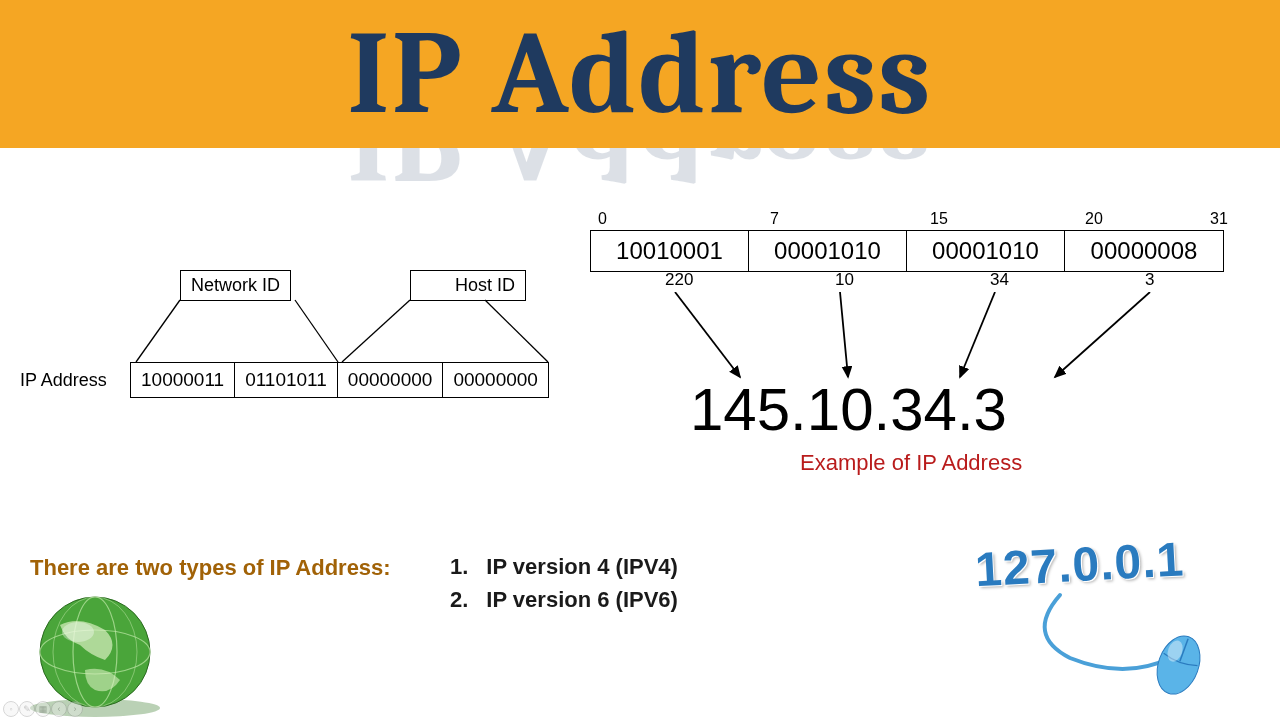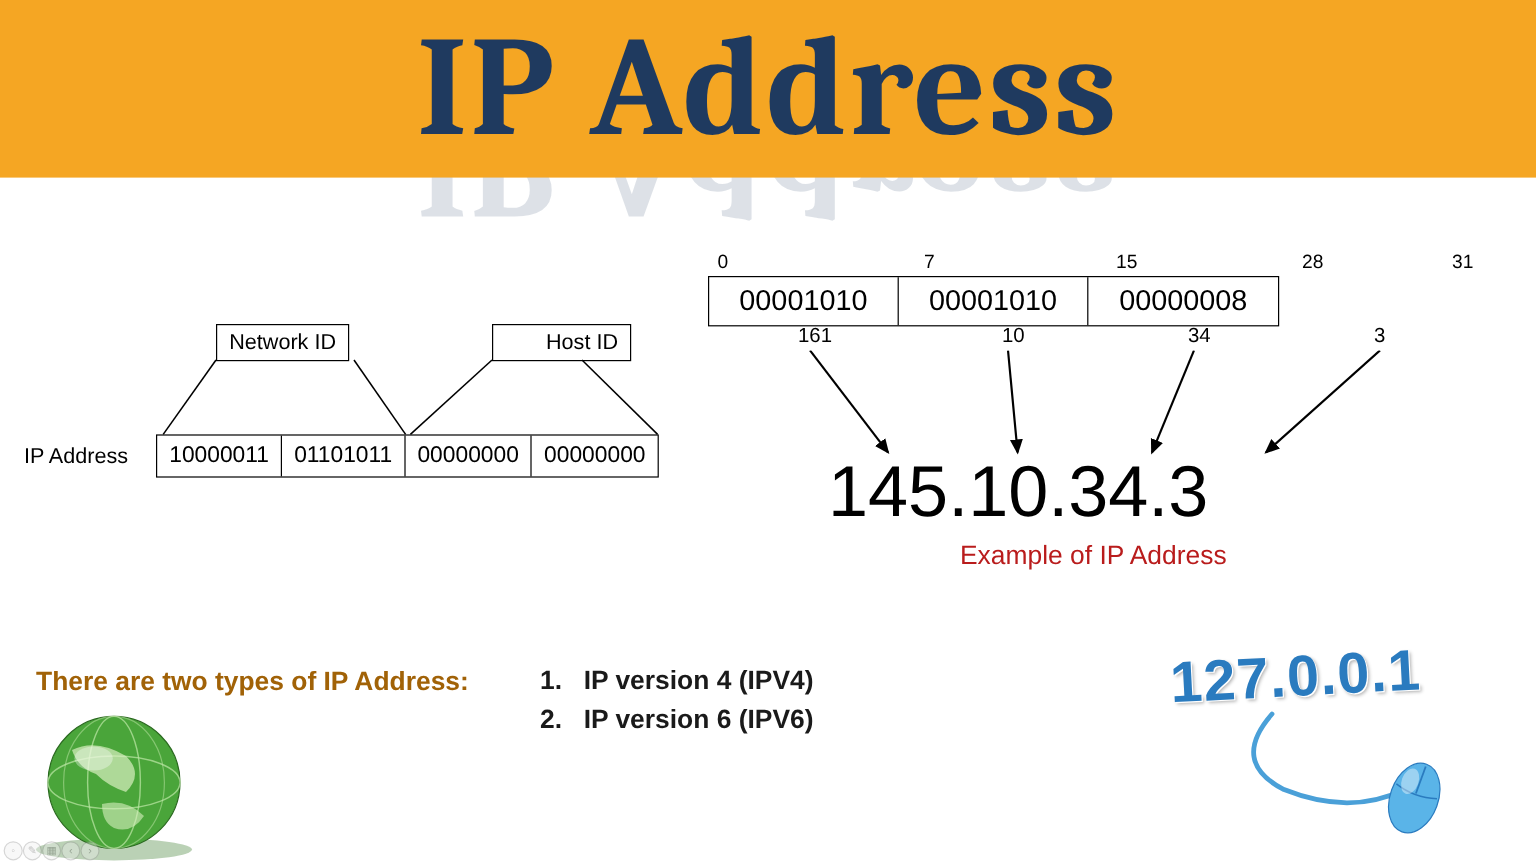--- a/index.html
+++ b/index.html
@@ -227,30 +227,31 @@
     <div class="ip-cell">00000000</div>
     <div class="ip-cell">00000000</div>
   </div>
 </div>
 
 <div class="right-diag">
   <div class="bit-labels">
     <span class="pos" style="left:8px">0</span>
     <span class="pos" style="left:180px">7</span>
     <span class="pos" style="left:340px">15</span>
-    <span class="pos" style="left:495px">28</span>
+    <span class="pos" style="left:495px">20</span>
     <span class="pos" style="left:620px">31</span>
   </div>
   <div class="bits-table">
+    <div class="bits-cell">10010001</div>
     <div class="bits-cell">00001010</div>
     <div class="bits-cell">00001010</div>
     <div class="bits-cell">00000008</div>
   </div>
   <div class="dec-labels">
-    <span class="pos" style="left:75px">161</span>
+    <span class="pos" style="left:75px">220</span>
     <span class="pos" style="left:245px">10</span>
     <span class="pos" style="left:400px">34</span>
     <span class="pos" style="left:555px">3</span>
   </div>
   <svg class="pos" style="left:0;top:82px" width="650" height="95">
     <defs>
       <marker id="ah" markerWidth="8" markerHeight="8" refX="6" refY="3" orient="auto">
         <path d="M0,0 L7,3 L0,6 Z" fill="#000"></path>
       </marker>
     </defs>

